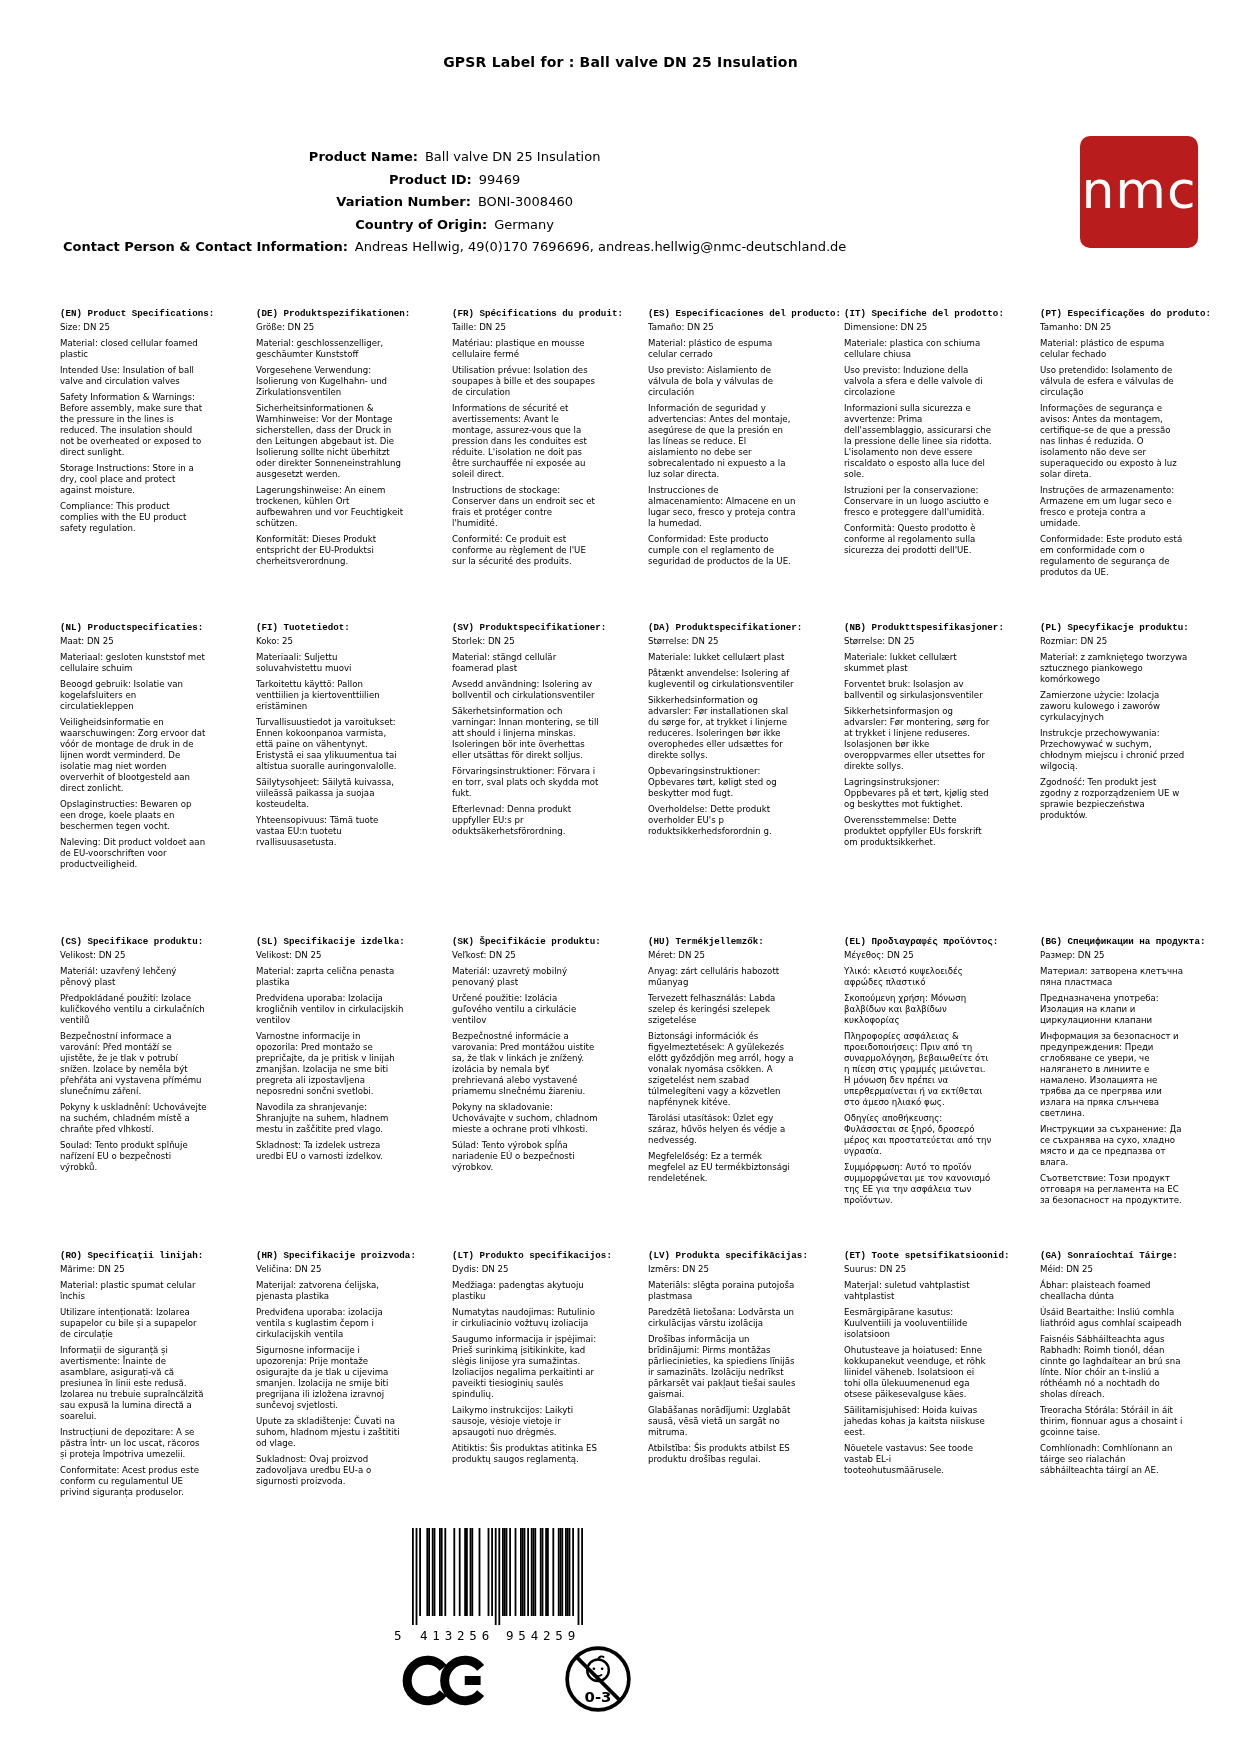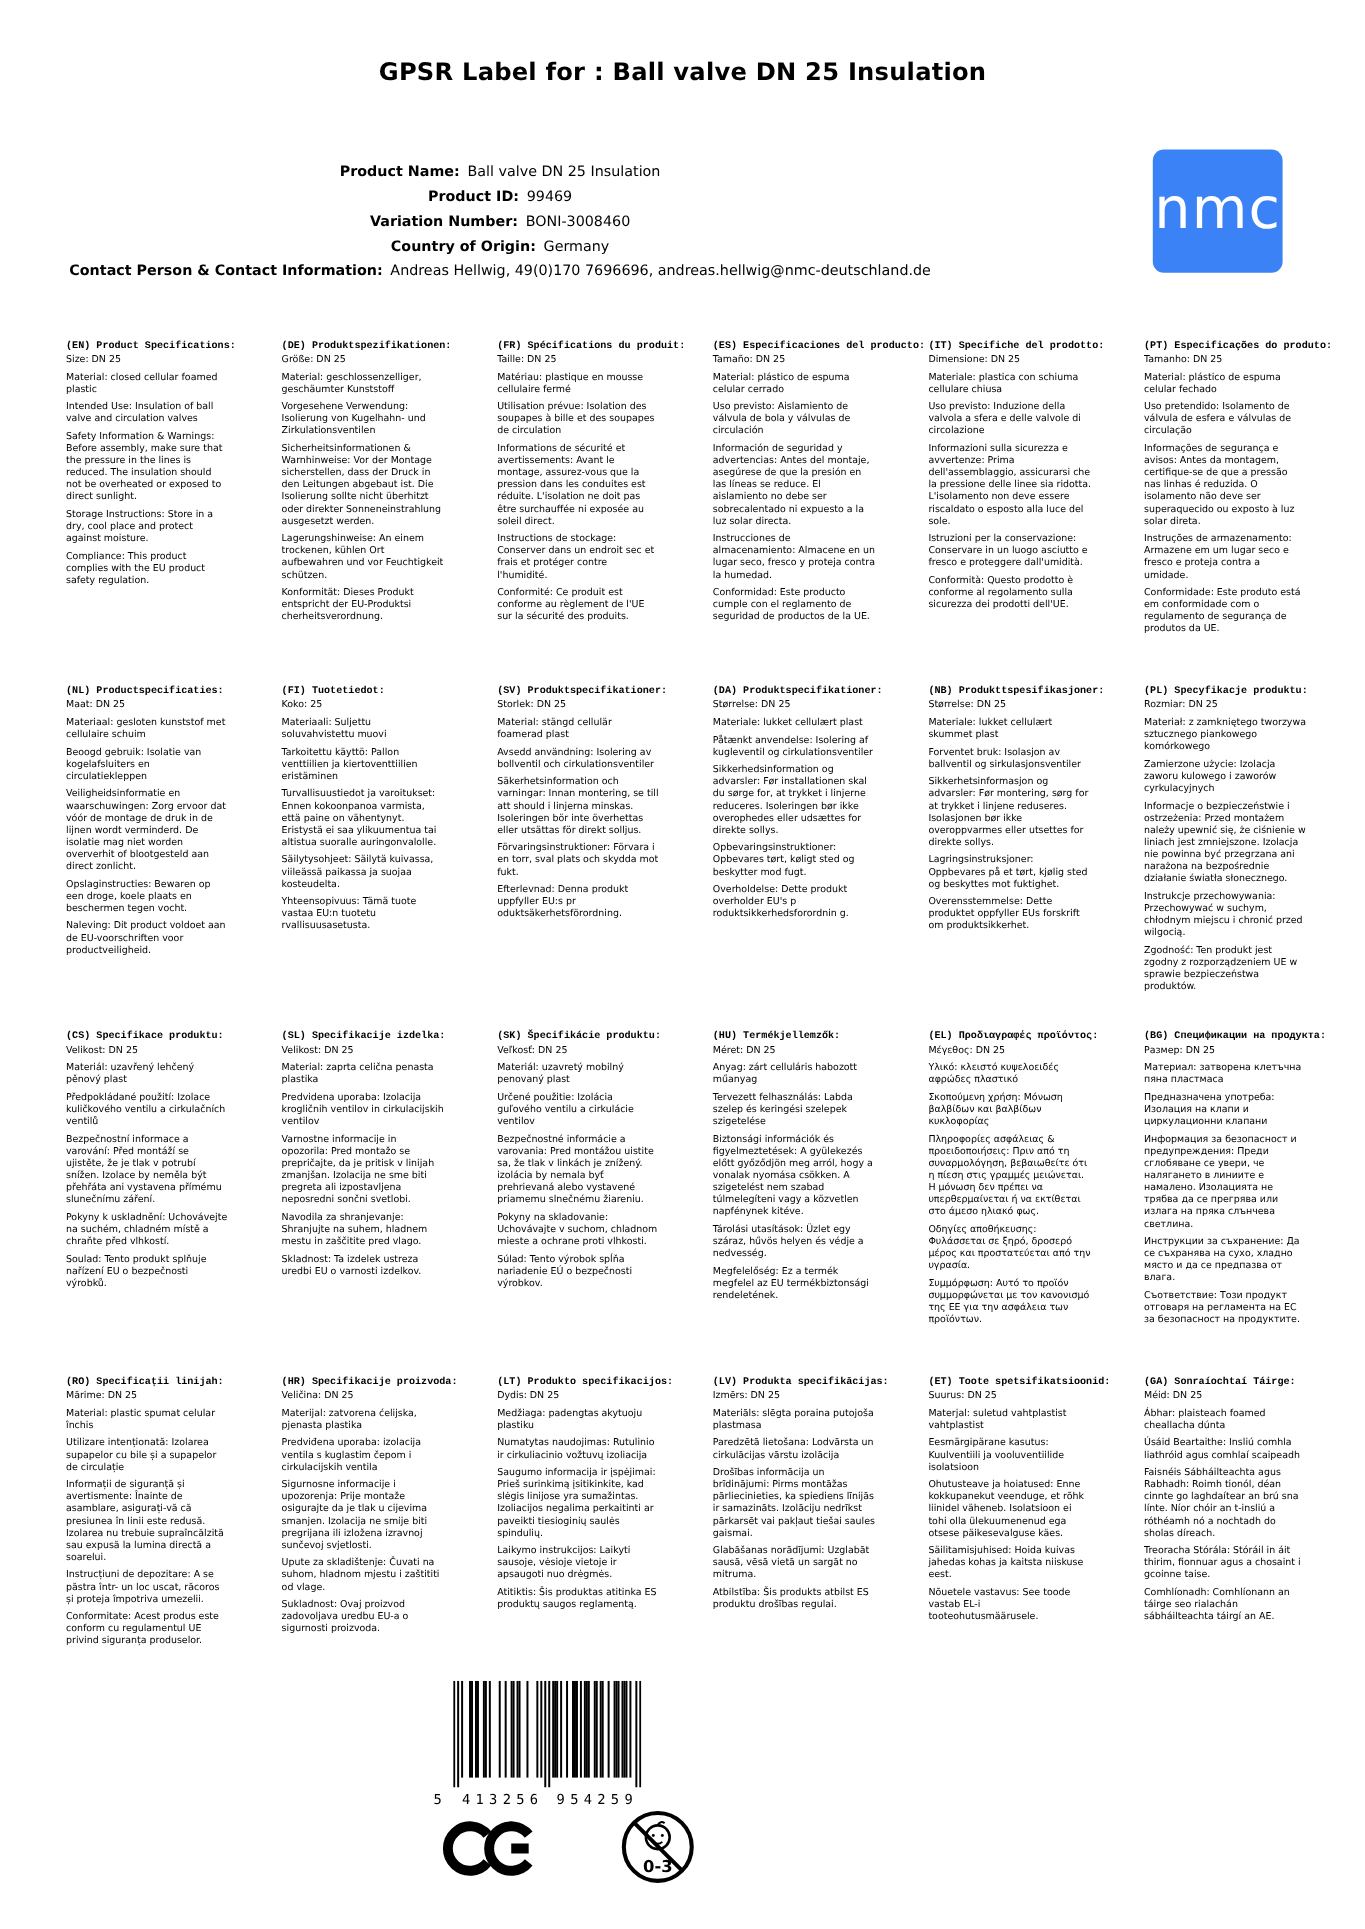--- a/index.html
+++ b/index.html
@@ -4,21 +4,21 @@
 <style>
   * { margin:0; padding:0; box-sizing:border-box; }
   html, body { background:#ffffff; }
   body {
     width:1241px; height:1754px; position:relative;
     font-family:"DejaVu Sans", sans-serif; color:#000;
     overflow:hidden;
   }
   .page-title {
     position:absolute; top:54px; left:0; width:100%;
-    text-align:center; font-size:22px; font-weight:bold; letter-spacing:0.2px;
+    text-align:center; font-size:14px; font-weight:bold; letter-spacing:0.2px;
   }
   .product-info {
     position:absolute; left:63px; top:146px;
     font-size:13px; line-height:22.5px;
   }
   .product-info .pi-row { white-space:nowrap;text-align:center; }
   .product-info .lbl { font-weight:bold; }
   .product-info .val { margin-left:7px; }
   .logo {
     position:absolute; left:1048px; top:136px; width:118px; height:112px;
@@ -66,21 +66,21 @@
       <span class="lbl">Variation Number:</span><span class="val">BONI-3008460</span>
     </div>
     <div class="pi-row">
       <span class="lbl">Country of Origin:</span><span class="val">Germany</span>
     </div>
     <div class="pi-row">
       <span class="lbl">Contact Person &amp; Contact Information:</span><span class="val">Andreas Hellwig, 49(0)170 7696696, andreas.hellwig@nmc-deutschland.de</span>
     </div>
   </div>
 
-  <div class="logo" style="background: #3b82f6;">
+  <div class="logo" style="background: #b91c1c; margin-left: 32px;">
     <span>nmc</span>
   </div>
 
   <div class="lang-row" id="row1">
       <section class="lang-block">
         <h3 class="lang-heading">(EN) Product Specifications:</h3>
         <p class="spec-text">Size: DN 25</p>
         <p class="spec-text">Material: closed cellular foamed plastic</p>
         <p class="spec-text">Intended Use: Insulation of ball valve and circulation valves</p>
         <p class="spec-text">Safety Information &amp; Warnings: Before assembly, make sure that the pressure in the lines is reduced. The insulation should not be overheated or exposed to direct sunlight.</p>
@@ -177,21 +177,20 @@
         <p class="spec-text">Forventet bruk: Isolasjon av ballventil og sirkulasjonsventiler</p>
         <p class="spec-text">Sikkerhetsinformasjon og advarsler: Før montering, sørg for at trykket i linjene reduseres. Isolasjonen bør ikke overoppvarmes eller utsettes for direkte sollys.</p>
         <p class="spec-text">Lagringsinstruksjoner: Oppbevares på et tørt, kjølig sted og beskyttes mot fuktighet.</p>
         <p class="spec-text">Overensstemmelse: Dette produktet oppfyller EUs forskrift om produktsikkerhet.</p>
       </section>
       <section class="lang-block">
         <h3 class="lang-heading">(PL) Specyfikacje produktu:</h3>
         <p class="spec-text">Rozmiar: DN 25</p>
         <p class="spec-text">Materiał: z zamkniętego tworzywa sztucznego piankowego komórkowego</p>
         <p class="spec-text">Zamierzone użycie: Izolacja zaworu kulowego i zaworów cyrkulacyjnych</p>
-        <p class="spec-text">Informacje o bezpieczeństwie i ostrzeżenia: Przed montażem należy upewnić się, że ciśnienie w liniach jest zmniejszone. Izolacja nie powinna być przegrzana ani narażona na bezpośrednie działanie światła słonecznego.</p>
         <p class="spec-text">Instrukcje przechowywania: Przechowywać w suchym, chłodnym miejscu i chronić przed wilgocią.</p>
         <p class="spec-text">Zgodność: Ten produkt jest zgodny z rozporządzeniem UE w sprawie bezpieczeństwa produktów.</p>
       </section>
     </div>
   <div class="lang-row" id="row3">
       <section class="lang-block">
         <h3 class="lang-heading">(CS) Specifikace produktu:</h3>
         <p class="spec-text">Velikost: DN 25</p>
         <p class="spec-text">Materiál: uzavřený lehčený pěnový plast</p>
         <p class="spec-text">Předpokládané použití: Izolace kuličkového ventilu a cirkulačních ventilů</p>

